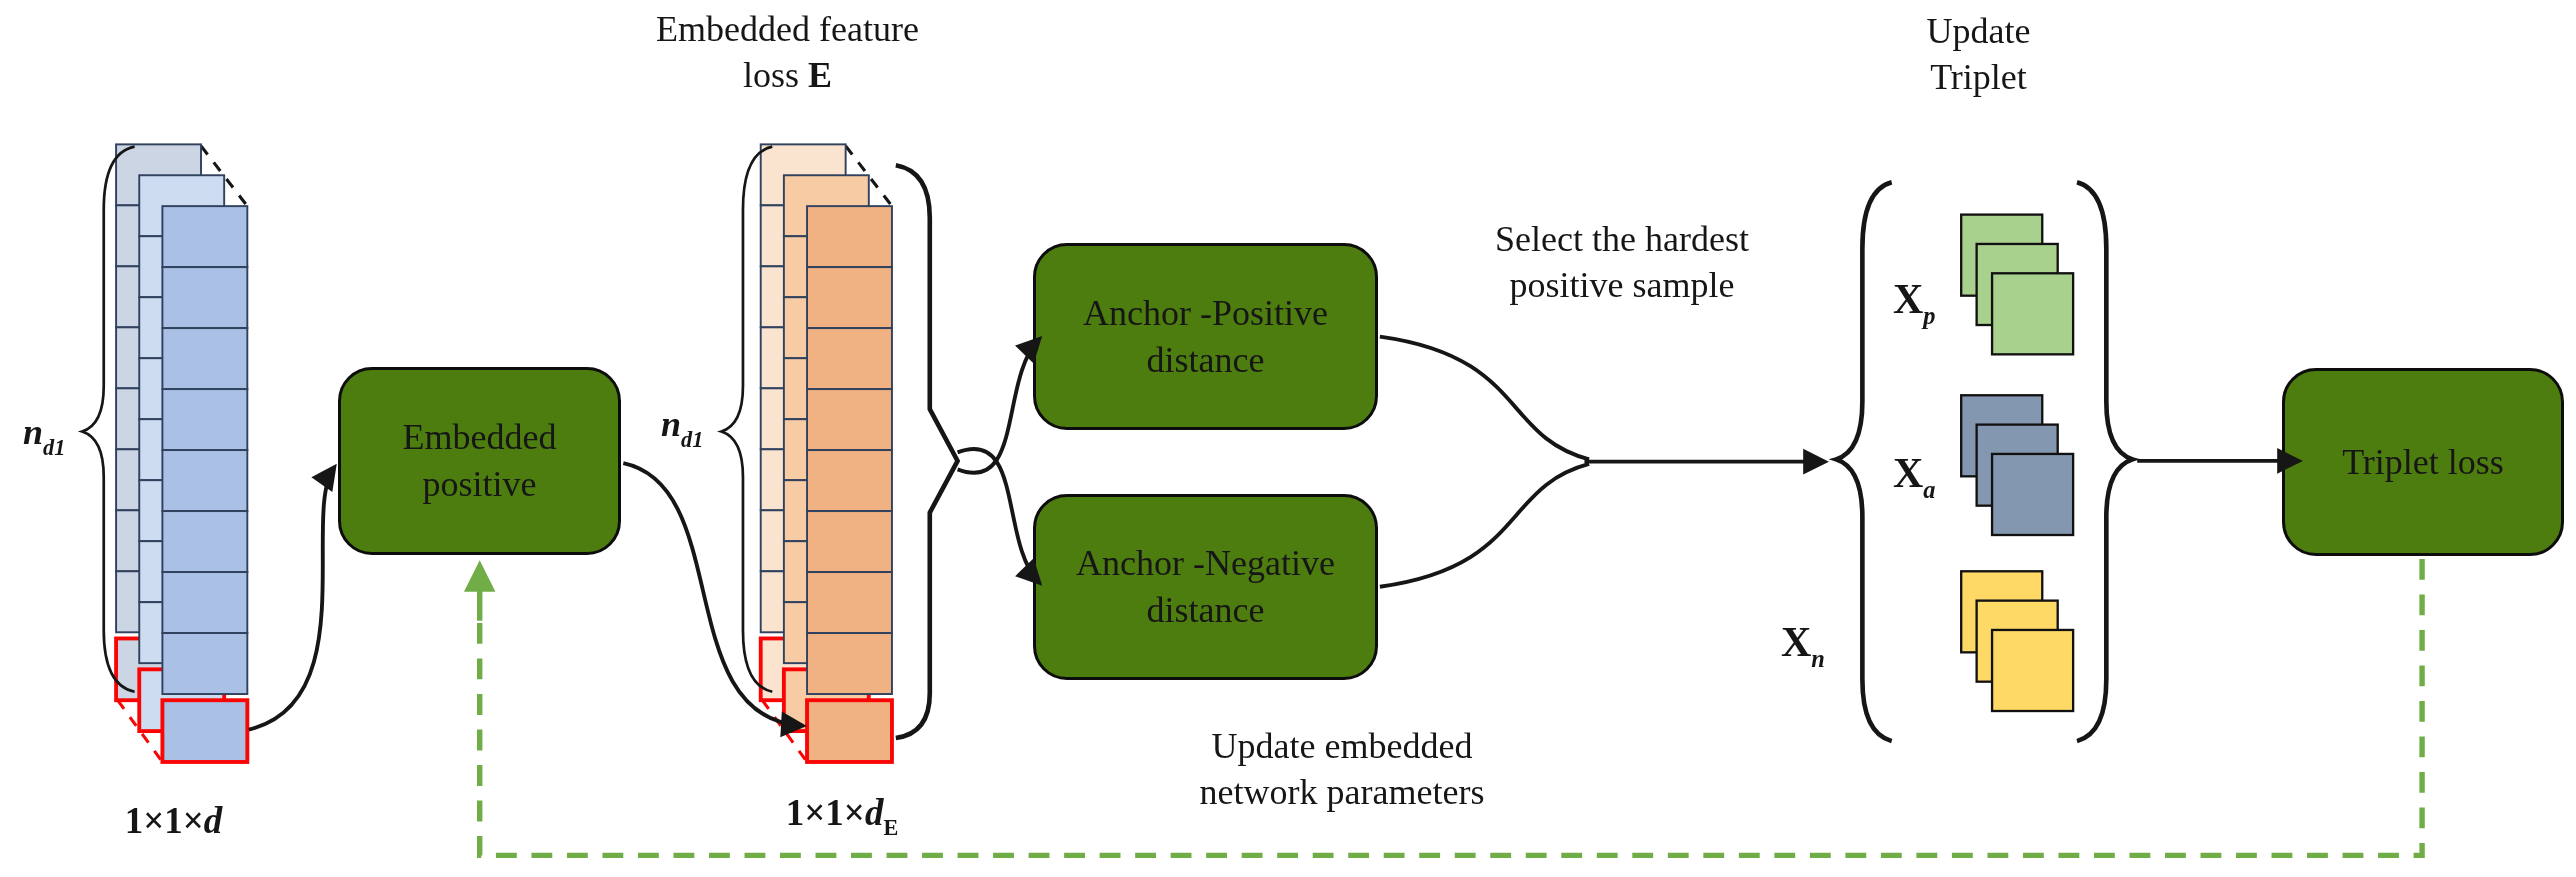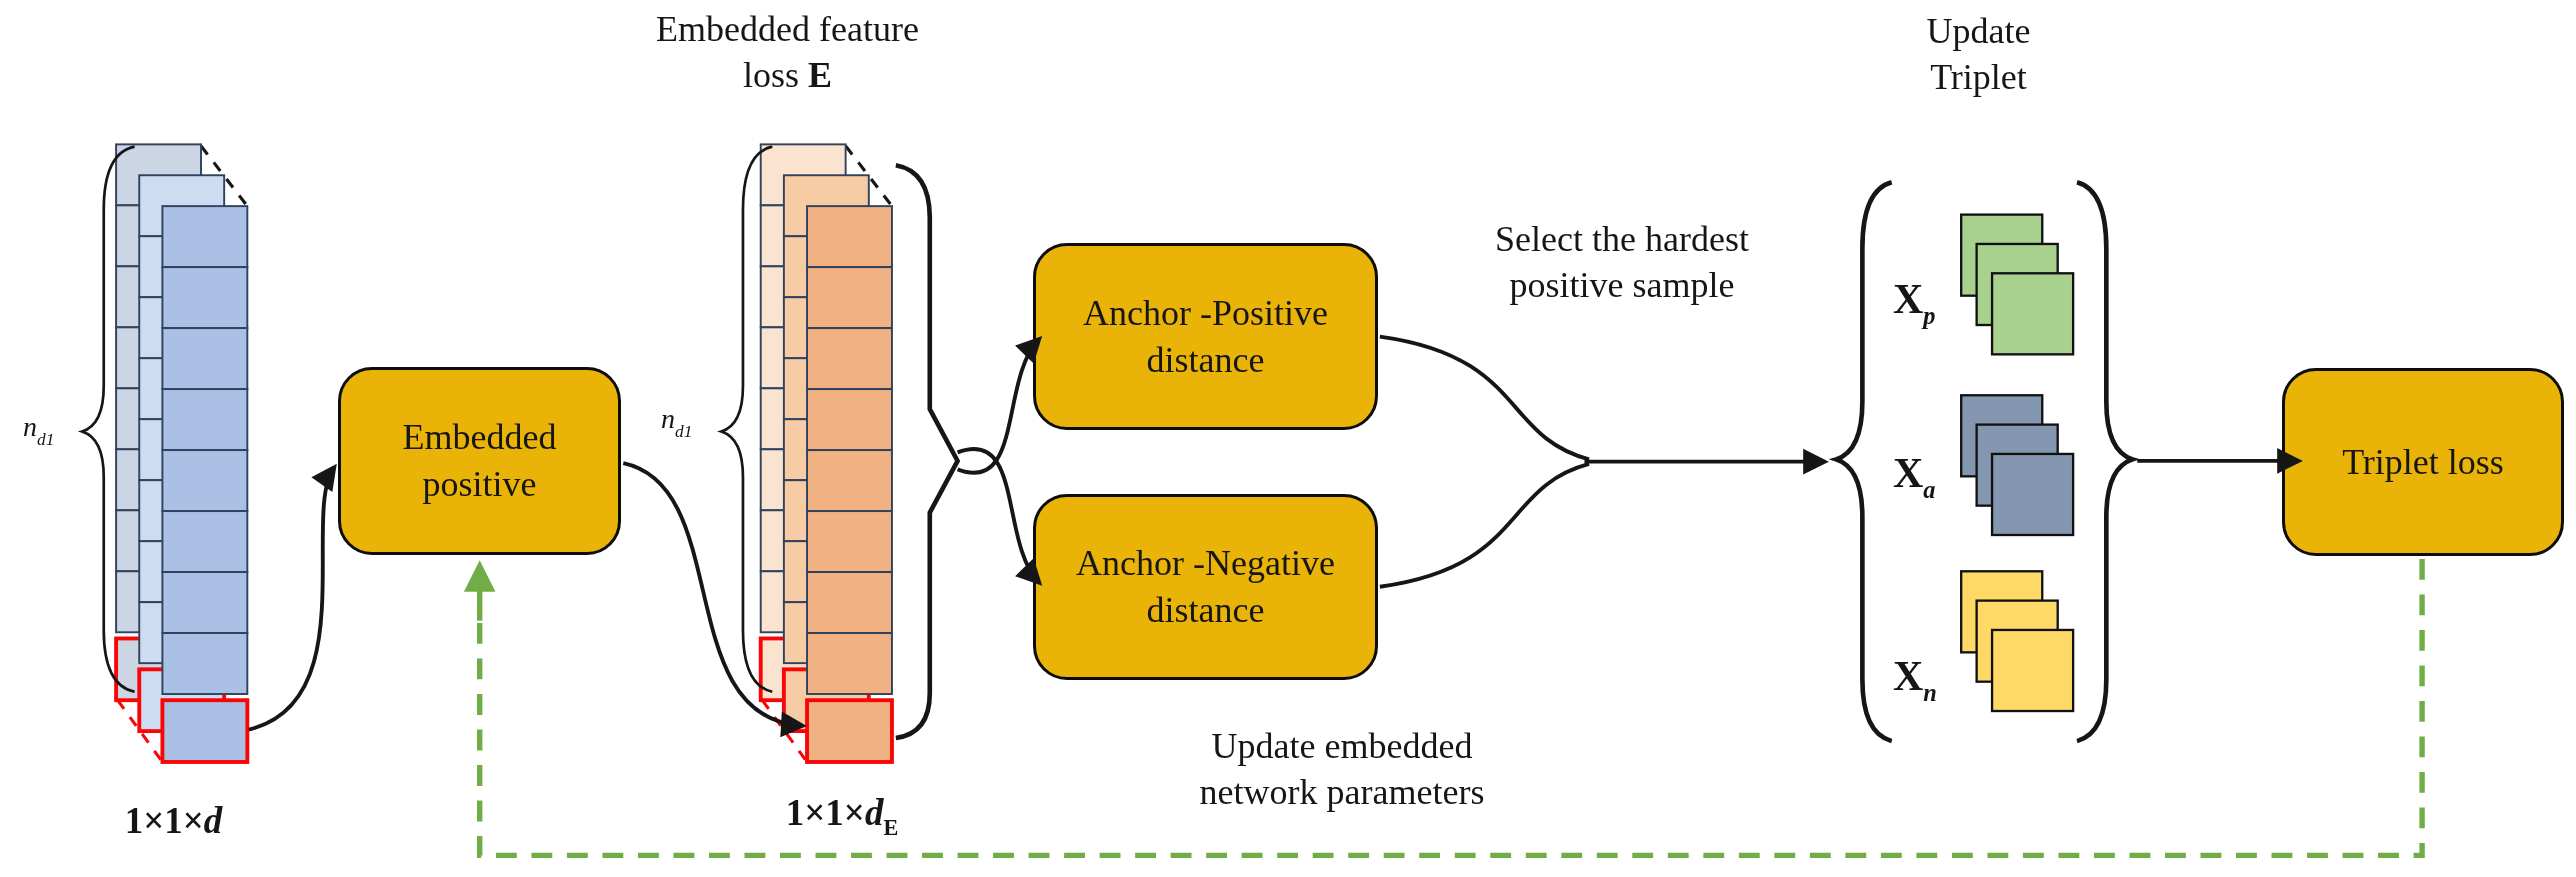--- a/index.html
+++ b/index.html
@@ -1,27 +1,27 @@
 <!DOCTYPE html>
 <html style="font-size:12.4px"><head>
 <meta charset="utf-8">
 <style>
   html,body{margin:0;padding:0;background:#ffffff;}
   .canvas{position:relative;width:2576px;height:877px;background:#ffffff;overflow:hidden;
           font-family:"Liberation Serif","DejaVu Serif",serif;color:#161616;}
   .layer-svg{position:absolute;left:0;top:0;z-index:2;}
-  .node-box{position:absolute;z-index:1;background:#eab308;border:3.1px solid #0d0d0d;border-radius:34px;
+  .node-box{position:absolute;z-index:1;background:#4d7c0f;border:3.1px solid #0d0d0d;border-radius:34px;
             display:flex;align-items:center;justify-content:center;text-align:center;
             font-size:36px;line-height:1.3;padding:0 18.5px;box-sizing:border-box;}
   .lbl{position:absolute;z-index:3;text-align:center;font-size:36px;line-height:1.28;}
   .lbl.math{font-weight:bold;font-size:37px;}
   .lbl .varit{font-style:italic;}
   .lbl sub{font-size:0.6em;vertical-align:-0.45em;line-height:0;}
   .lbl sub.bolds{font-weight:bold;}
-  .nlabel{position:absolute;z-index:3;font-size:28px;font-style:italic;}
+  .nlabel{position:absolute;z-index:3;font-size:36px;font-style:italic;font-weight:bold;}
   .nlabel sub{font-size:0.62em;vertical-align:-0.5em;line-height:0;}
   .xlabel{position:absolute;z-index:3;font-size:42px;font-weight:bold;}
   .xlabel sub{font-size:0.58em;vertical-align:-0.45em;font-style:italic;font-weight:bold;line-height:0;}
   .title{font-size:36px;}
 </style>
 </head>
 <body>
 
 <div class="canvas">
 
@@ -190,18 +190,18 @@
   <div class="lbl math" style="left:734px;top:789px;width:216px;">
     <span>1×1×</span><span class="varit">d</span><sub class="bolds">E</sub>
   </div>
 
   <div class="xlabel" style="left:1893px;top:275px;">
     <span>X</span><sub>p</sub>
   </div>
   <div class="xlabel" style="left:1893px;top:449px;">
     <span>X</span><sub>a</sub>
   </div>
-  <div class="xlabel" style="left:1893px;top:618px;margin-top:34px;">
+  <div class="xlabel" style="left:1781px;top:618px;">
     <span>X</span><sub>n</sub>
   </div>
 
 </div>
 
 
 </body></html>

